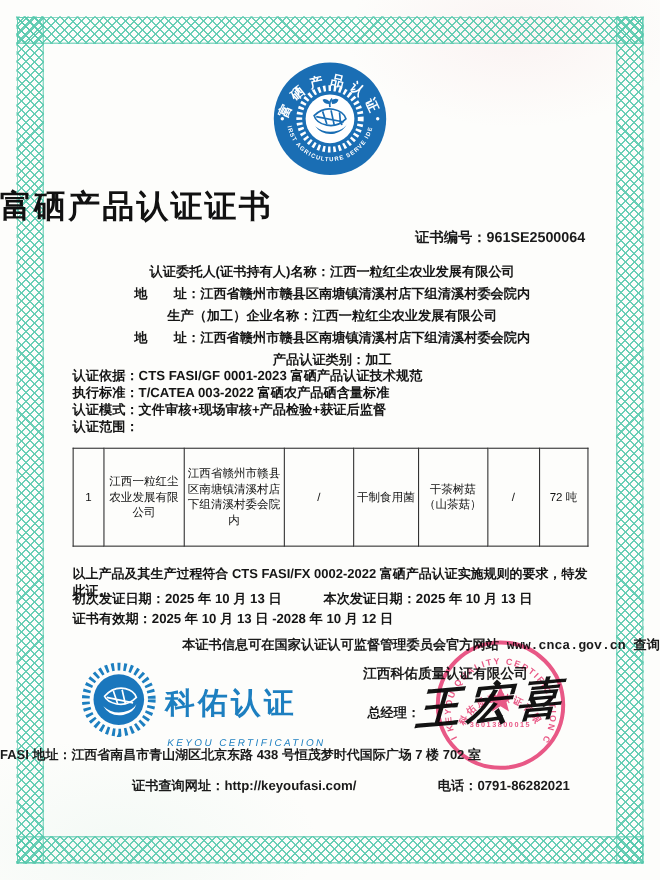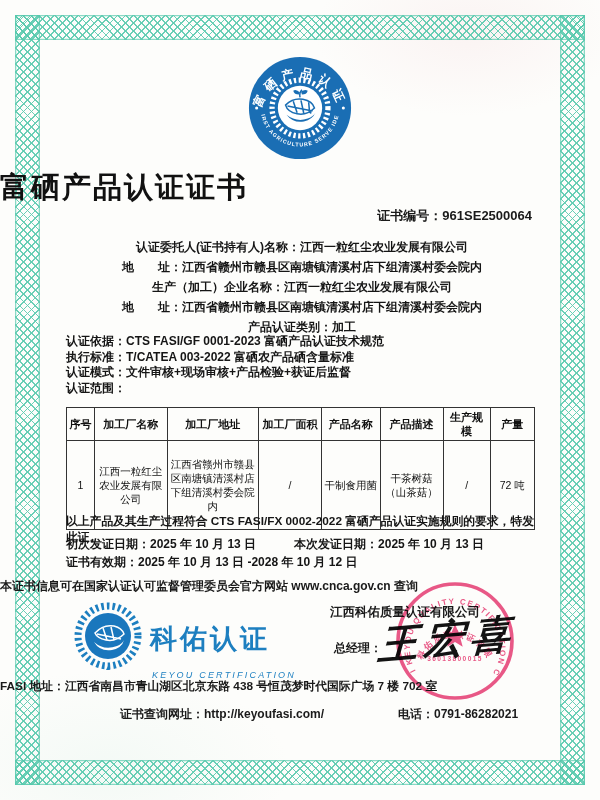--- a/index.html
+++ b/index.html
@@ -40,22 +40,22 @@
   
   .scope-table{position:absolute;left:66px;top:407px;width:469px;border-collapse:collapse;
     font-size:10.5px;font-weight:400;color:#111;table-layout:fixed;}
   .scope-table th,.scope-table td{border:1px solid #333;text-align:center;vertical-align:middle;
     padding:2px 2px;line-height:14px;}
   .scope-table th{font-weight:700;height:26px;font-size:11px;}
   .scope-table td{height:84px;}
   .statement{top:514px;font-size:11.8px;}
   .dates1{top:536px;display:flex;gap:38px;}
   .dates2{top:554px;}
-  .query{position:absolute;left:0;right:0;top:578px;text-align:left;
-    font-size:12px;font-weight:700;}
+  .query{position:absolute;left:0;right:0;top:578px;text-align:right;
+    font-size:12px;font-weight:700;font-family:Liberation Mono, monospace;}
 
   
   .keyou-logo{position:absolute;left:68px;top:598px;width:80px;height:80px;}
   .keyou-cn{position:absolute;left:150px;top:606px;font-size:27px;font-weight:900;
     color:#1d7fc0;letter-spacing:3px;margin-top:15px;}
   .keyou-en{position:absolute;left:152px;top:670px;font-size:9px;font-weight:400;
     font-style:italic;color:#1d7fc0;letter-spacing:2.2px;}
   .issuer-company{position:absolute;left:330px;top:604px;font-size:12.5px;font-weight:700;}
   .signer-label{position:absolute;left:334px;top:640px;font-size:12px;font-weight:700;}
   .signature{position:absolute;left:378px;top:612px;font-size:40px;font-weight:700;
@@ -135,30 +135,20 @@
     <col style="width:6%">
       <col style="width:15.5%">
       <col style="width:19.5%">
       <col style="width:13.5%">
     <col style="width:12.5%">
       <col style="width:13.5%">
       <col style="width:10%">
       <col style="width:9.5%">
   </colgroup>
   <tbody>
-      <tr>
-    <th>序号</th>
-    <th>加工厂名称</th>
-    <th>加工厂地址</th>
-    <th>加工厂面积</th>
-    <th>产品名称</th>
-    <th>产品描述</th>
-    <th>生产规模</th>
-    <th>产量</th>
-  </tr>
   <tr>
     <td>1</td>
     <td>江西一粒红尘农业发展有限公司</td>
     <td>江西省赣州市赣县区南塘镇清溪村店下组清溪村委会院内</td>
     <td>/</td>
     <td>干制食用菌</td>
     <td>干茶树菇（山茶菇）</td>
     <td>/</td>
     <td>72 吨</td>
   </tr>

